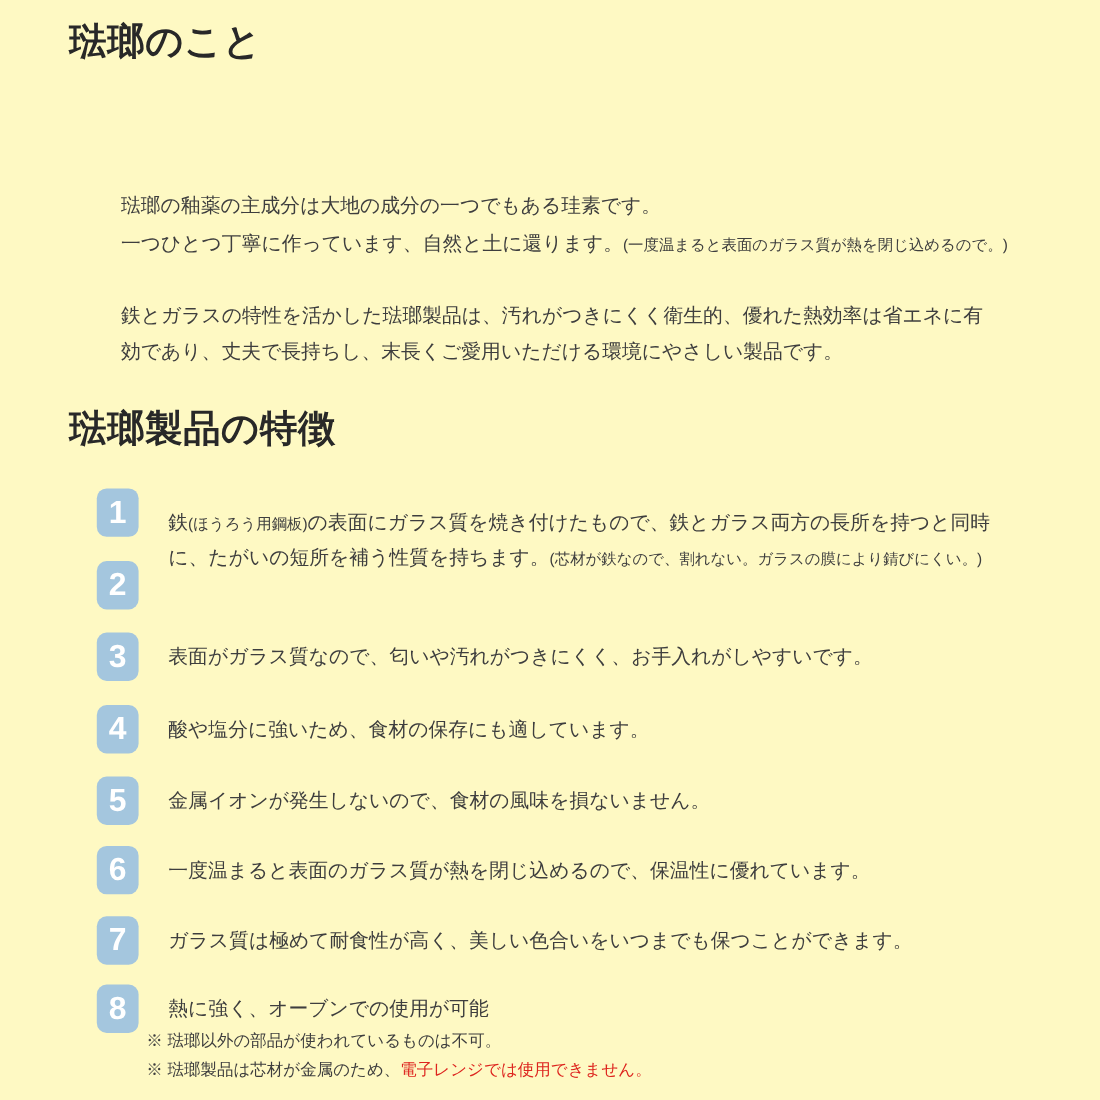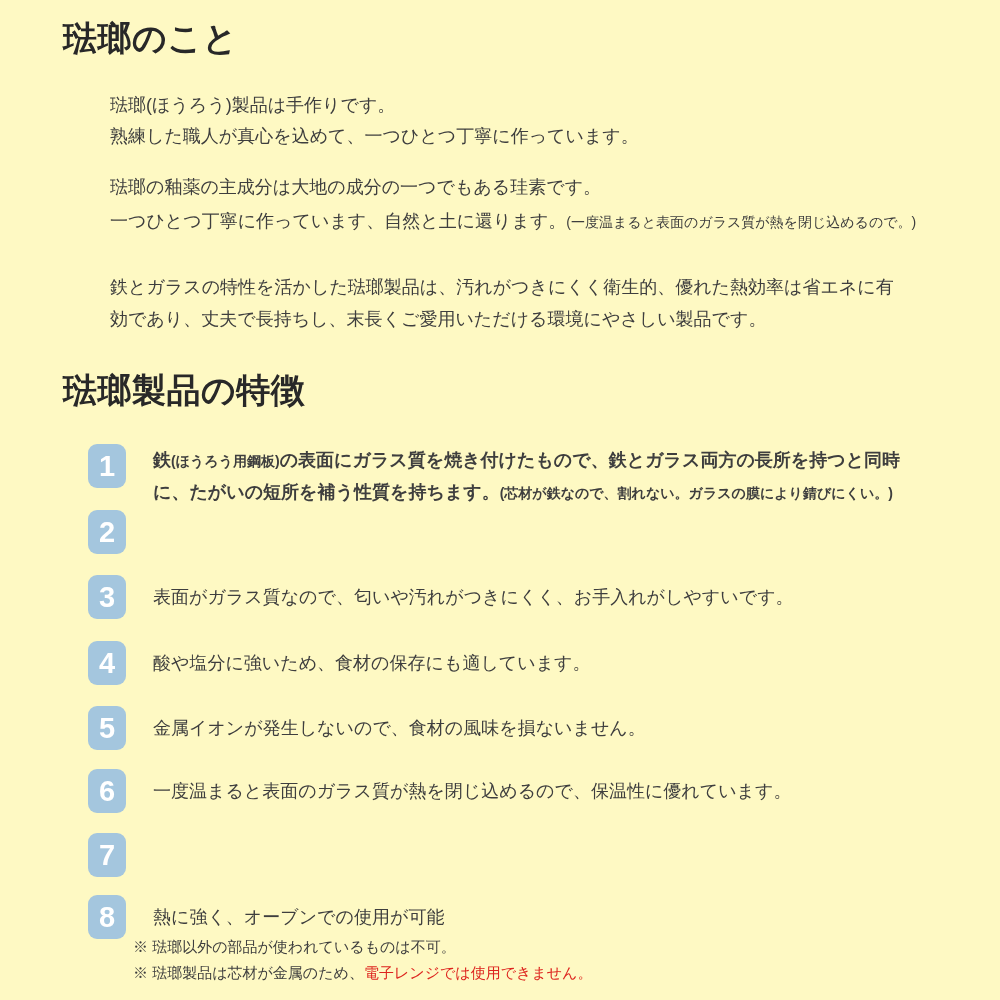--- a/index.html
+++ b/index.html
@@ -35,39 +35,35 @@
     color:#ffffff;
     font-size:29px;font-weight:bold;
     display:flex;align-items:center;justify-content:center;
     line-height:1;
   }
   .ftext{
     margin-left:27px;
     font-size:18px;line-height:31px;color:#3e3e3e;
     white-space:nowrap;
   }
-  .feature.top-align .ftext{margin-top:1px;font-weight:bold;}
+  .feature.top-align .ftext{margin-top:16px;}
   .footnotes{
     position:absolute;left:133px;top:934px;
     font-size:15px;line-height:26px;color:#3e3e3e;
     white-space:nowrap;
   }
   .warn{color:#dd241e;font-weight:normal;}
 </style>
 </head>
 <body>
 
 <div class="page">
 
   <h1 class="h1" style="top:19px;">琺瑯のこと</h1>
 
-  <div class="para" style="top:90px;line-height:31px;">
-    <div class="pline">琺瑯(ほうろう)製品は手作りです。</div>
-    <div class="pline">熟練した職人が真心を込めて、一つひとつ丁寧に作っています。</div>
-  </div>
 
   <div class="para" style="top:170px;line-height:34px;">
     <div class="pline">琺瑯の釉薬の主成分は大地の成分の一つでもある珪素です。</div>
     <div class="pline"><span>一つひとつ丁寧に作っています、自然と土に還ります。</span><span class="small-note">(一度温まると表面のガラス質が熱を閉じ込めるので。)</span></div>
   </div>
 
   <div class="para" style="top:271px;line-height:32px;">
     <div class="pline">鉄とガラスの特性を活かした琺瑯製品は、汚れがつきにくく衛生的、優れた熱効率は省エネに有</div>
     <div class="pline">効であり、丈夫で長持ちし、末長くご愛用いただける環境にやさしい製品です。</div>
   </div>
@@ -101,20 +97,21 @@
     <div class="ftext">金属イオンが発生しないので、食材の風味を損ないません。</div>
   </div>
 
   <div class="feature" style="top:769px;">
     <div class="badge">6</div>
     <div class="ftext">一度温まると表面のガラス質が熱を閉じ込めるので、保温性に優れています。</div>
   </div>
 
   <div class="feature" style="top:833px;">
     <div class="badge">7</div>
+    <div class="ftext">ガラス質は極めて耐食性が高く、美しい色合いをいつまでも保つことができます。</div>
   </div>
 
   <div class="feature" style="top:895px;">
     <div class="badge">8</div>
     <div class="ftext">熱に強く、オーブンでの使用が可能</div>
   </div>
 
   <div class="footnotes">
     <div class="pline">※ 琺瑯以外の部品が使われているものは不可。</div>
     <div class="pline"><span>※ 琺瑯製品は芯材が金属のため、</span><span class="warn">電子レンジでは使用できません。</span></div>

